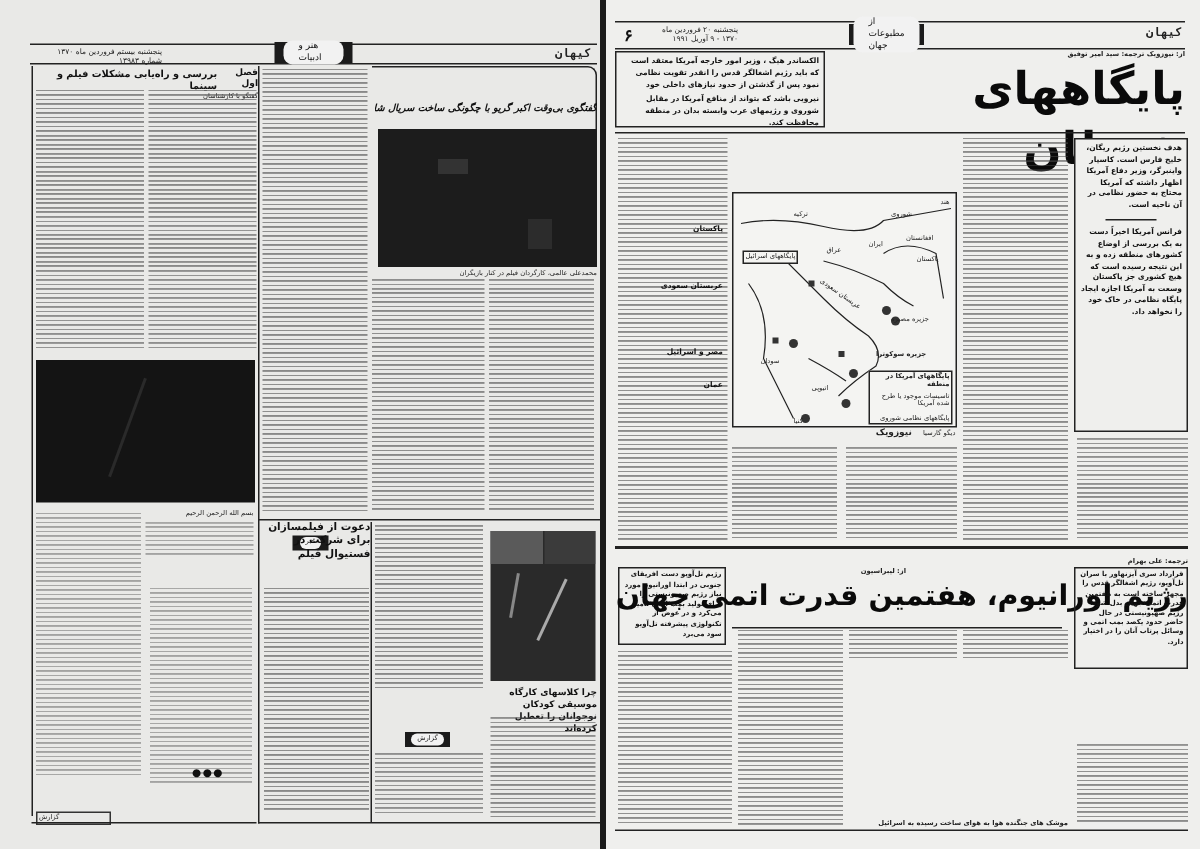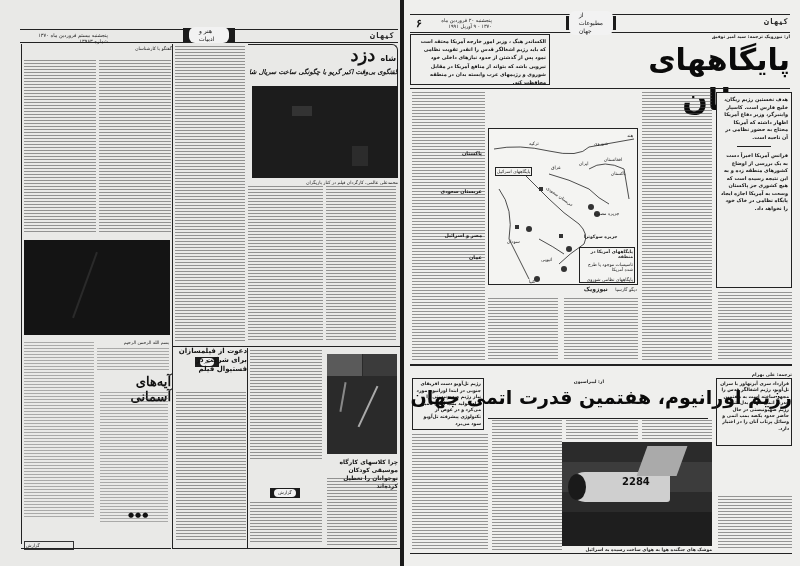--- a/index.html
+++ b/index.html
@@ -41,51 +41,50 @@
   <div class="abs rtl date-text" style="left:28px;top:32px;width:80px;">
     <div>پنجشنبه بیستم فروردین ماه ۱۳۷۰</div>
     <div>شماره ۱۳۹۸۳</div>
   </div>
   <div class="section-tab" style="left:183px;top:28px;width:52px;">
     <span>هنر و ادبیات</span>
   </div>
   <div class="abs logo" style="left:370px;top:31px;">کیهان</div>
 
   <div class="abs rtl" style="left:22px;top:45px;width:150px;">
+    <div style="display:flex;justify-content:space-between;direction:rtl;">
+      <span class="small-head" style="font-size:6px;">فصل اول</span>
+      <span class="small-head" style="font-size:6.5px;">بررسی و راه‌یابی مشکلات فیلم و سینما</span>
+    </div>
     <div class="caption" style="margin-top:1px;">گفتگو با کارشناسان</div>
   </div>
   <div class="rule" style="left:21px;top:44px;width:1px;height:500px;"></div>
   <div class="textcol" style="left:24px;top:60px;width:72px;height:172px;"></div>
   <div class="textcol" style="left:99px;top:60px;width:72px;height:172px;"></div>
 
   <div class="photo" style="left:24px;top:240px;width:146px;height:95px;">
     <div style="position:absolute;left:60px;top:10px;width:2px;height:70px;background:#2a2a2a;transform:rotate(20deg);"></div>
   </div>
 
   <div class="textcol light" style="left:24px;top:342px;width:70px;height:175px;"></div>
   <div class="abs rtl caption" style="left:97px;top:340px;width:72px;">بسم الله الرحمن الرحیم</div>
   <div class="textcol light" style="left:97px;top:348px;width:72px;height:24px;"></div>
-  <div class="abs rtl" style="left:95px;top:374px;width:76px;font-size:13px;font-weight:bold;font-family:'DejaVu Serif',serif;">آیه‌های آسمانی</div>
   <div class="textcol light" style="left:100px;top:392px;width:68px;height:130px;"></div>
   <div class="abs ornament" style="left:128px;top:511px;">●●●</div>
   <div class="abs caption" style="left:24px;top:541px;width:50px;border:1px solid #333;padding:1px;">
     <span class="rtl">گزارش</span>
   </div>
   <div class="rule" style="left:21px;top:548px;width:150px;height:1px;"></div>
 
   <div class="rule" style="left:172px;top:44px;width:1px;height:505px;"></div>
   <div class="textcol" style="left:175px;top:46px;width:70px;height:296px;"></div>
   <div class="textcol" style="left:248px;top:186px;width:75px;height:155px;"></div>
   <div class="textcol" style="left:326px;top:186px;width:70px;height:155px;"></div>
 
   <div class="box" style="left:248px;top:44px;width:150px;height:42px;border-radius:0 6px 0 0;border-left:none;border-bottom:none;"></div>
-  <div class="abs rtl" style="left:300px;top:44px;width:96px;direction:rtl;">
-    <span style="font-size:8px;font-weight:bold;">شاه</span>
-    <span style="font-size:18px;font-weight:900;font-family:'DejaVu Serif',serif;">دزد</span>
-  </div>
   <div class="abs rtl" style="left:250px;top:68px;width:148px;font-size:6.5px;font-weight:bold;font-style:italic;line-height:8px;white-space:nowrap;overflow:hidden;">گفتگوی بی‌وقت اکبر گریو با چگونگی ساخت سریال شاه دزد در تقش خلافرده</div>
 
   <div class="photo" style="left:252px;top:86px;width:146px;height:92px;background:#1c1c1c;">
     <div style="position:absolute;left:40px;top:20px;width:20px;height:10px;background:#333;"></div>
     <div style="position:absolute;left:100px;top:60px;width:16px;height:20px;background:#2c2c2c;"></div>
   </div>
   <div class="abs rtl caption" style="left:252px;top:180px;width:146px;">محمدعلی عالمی، کارگردان فیلم در کنار بازیگران</div>
 
   <div class="rule" style="left:172px;top:346px;width:228px;height:1px;"></div>
   <div class="section-tab" style="left:195px;top:357px;width:24px;height:10px;padding:1px 2px;">
@@ -201,28 +200,20 @@
     <div class="rtl" style="font-size:4.6px;font-weight:bold;line-height:6.6px;padding:2px;">رژیم تل‌آویو دست افریقای جنوبی در ابتدا اورانیوم مورد نیاز رژیم صهیونیستی را برای تولید بمب اتمی تامین می‌کرد و در عوض از تکنولوژی پیشرفته تل‌آویو سود می‌برد</div>
   </div>
   <div class="abs rtl headline-big" style="left:84px;top:384px;width:304px;font-size:19px;line-height:26px;white-space:nowrap;">رژیم اورانیوم، هفتمین قدرت اتمی جهان</div>
   <div class="rule" style="left:84px;top:418px;width:220px;height:1px;"></div>
 
   <div class="textcol" style="left:8px;top:434px;width:76px;height:116px;"></div>
   <div class="textcol" style="left:88px;top:420px;width:70px;height:130px;"></div>
   <div class="textcol" style="left:162px;top:420px;width:72px;height:20px;"></div>
   <div class="textcol" style="left:238px;top:420px;width:70px;height:20px;"></div>
 
-  <div class="photo" style="left:158px;top:442px;width:150px;height:104px;background:#2b2b2b;">
-    <div style="position:absolute;left:0;top:20px;width:150px;height:30px;background:#3c3c3c;"></div>
-    <div style="position:absolute;left:8px;top:30px;width:100px;height:30px;background:#cfcfcf;border-radius:20px 4px 4px 20px;"></div>
-    <div style="position:absolute;left:6px;top:32px;width:18px;height:26px;border-radius:50%;background:#1a1a1a;"></div>
-    <div style="position:absolute;left:80px;top:4px;width:40px;height:30px;background:#aaa;transform:skewX(-20deg);"></div>
-    <div style="position:absolute;left:60px;top:34px;font-size:10px;font-weight:bold;color:#111;font-family:'DejaVu Sans',sans-serif;">2284</div>
-    <div style="position:absolute;left:0;top:70px;width:150px;height:34px;background:#1e1e1e;"></div>
-  </div>
   <div class="abs rtl caption" style="left:158px;top:547px;width:150px;font-weight:bold;">موشک های جنگنده هوا به هوای ساخت رسیده به اسرائیل</div>
 
   <div class="box" style="left:312px;top:378px;width:76px;height:68px;">
     <div class="rtl" style="font-size:4.6px;font-weight:bold;line-height:6.4px;padding:2px;">قرارداد سری آیزنهاور با سران تل‌آویو، رژیم اشغالگر قدس را مجهز ساخته است به هفتمین قدرت اتمی جهان بدل شود. رژیم صهیونیستی در حال حاضر حدود یکصد بمب اتمی و وسائل پرتاب آنان را در اختیار دارد.</div>
   </div>
   <div class="textcol" style="left:314px;top:496px;width:74px;height:54px;"></div>
   <div class="rule" style="left:6px;top:553px;width:382px;height:1px;"></div>
 </div>
 
 </body></html>

